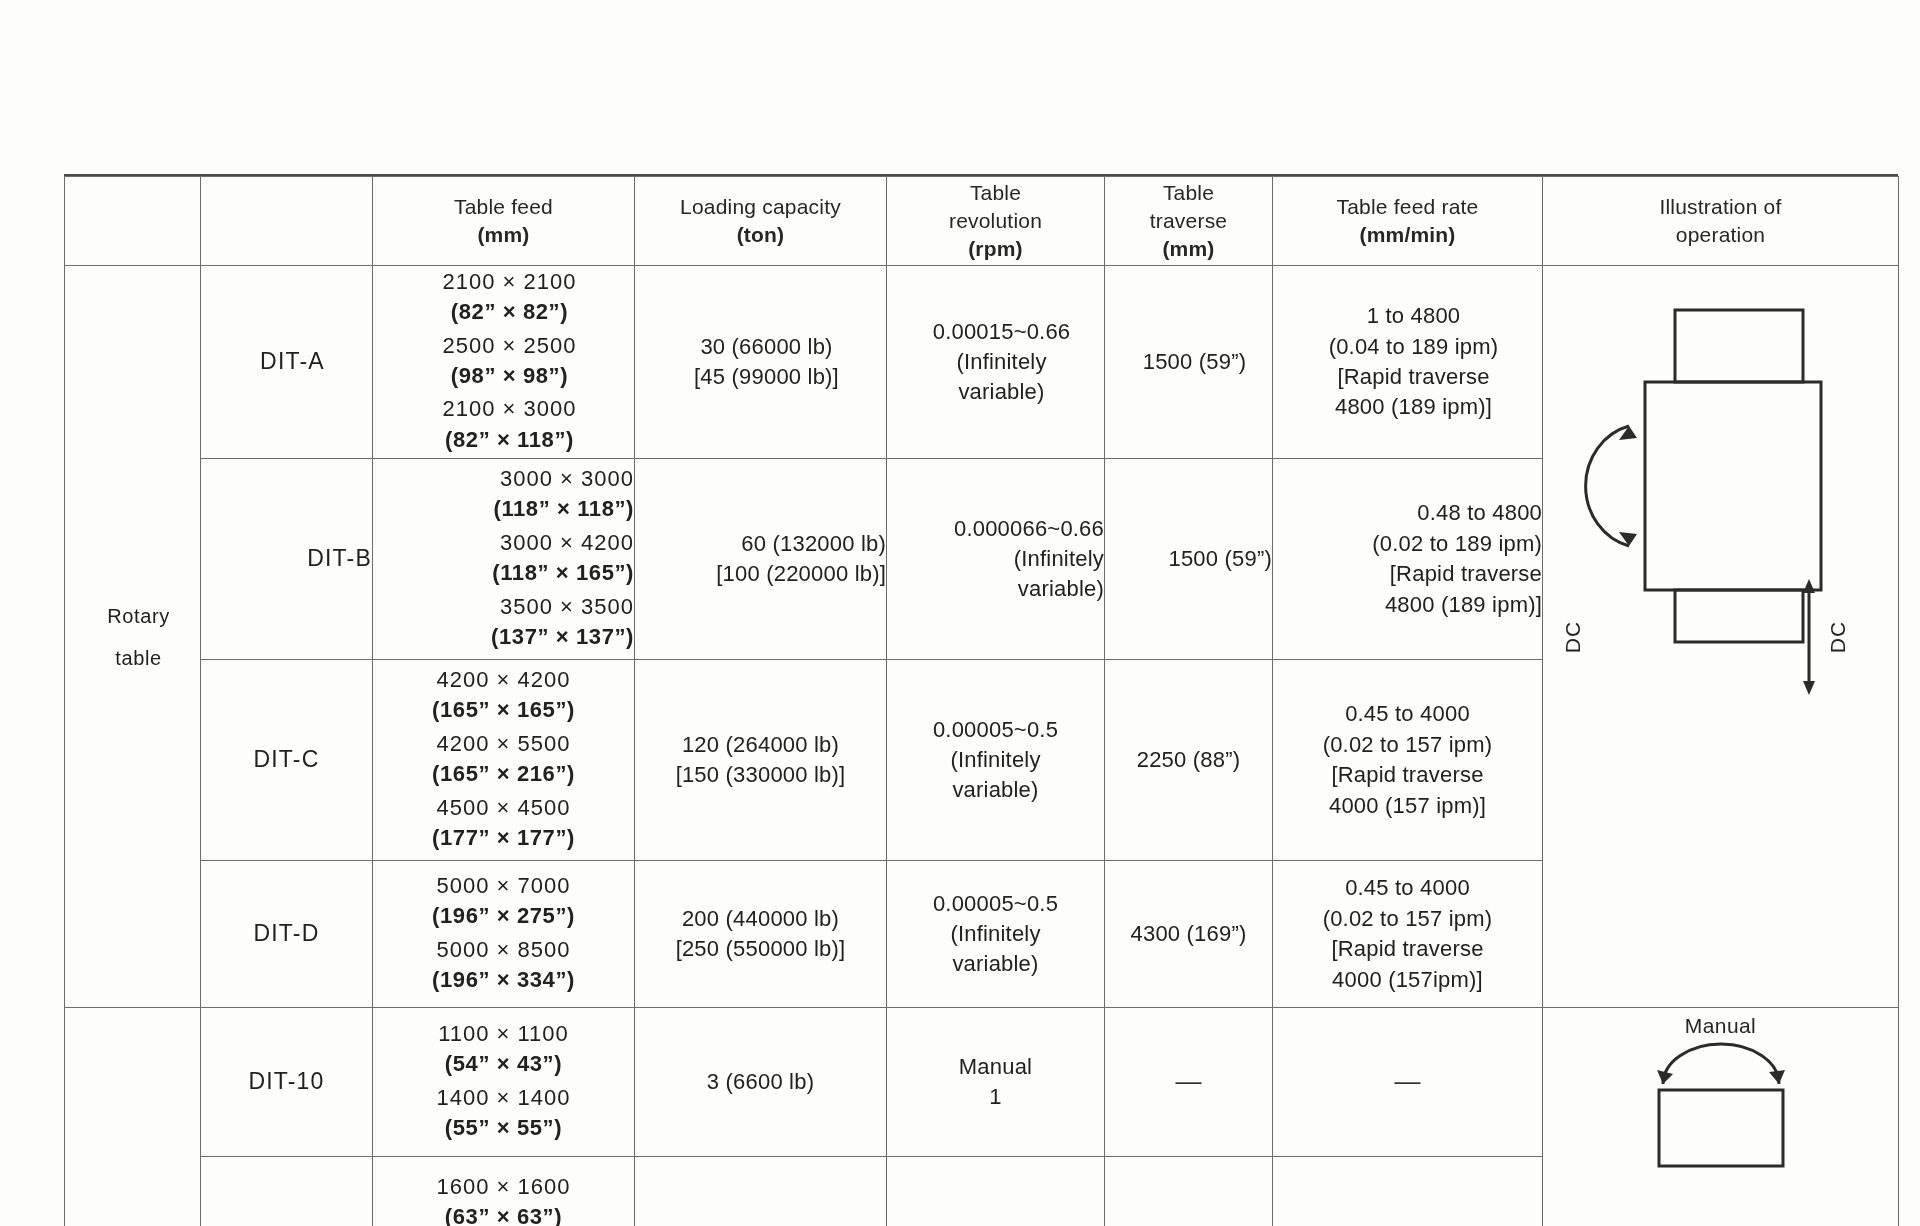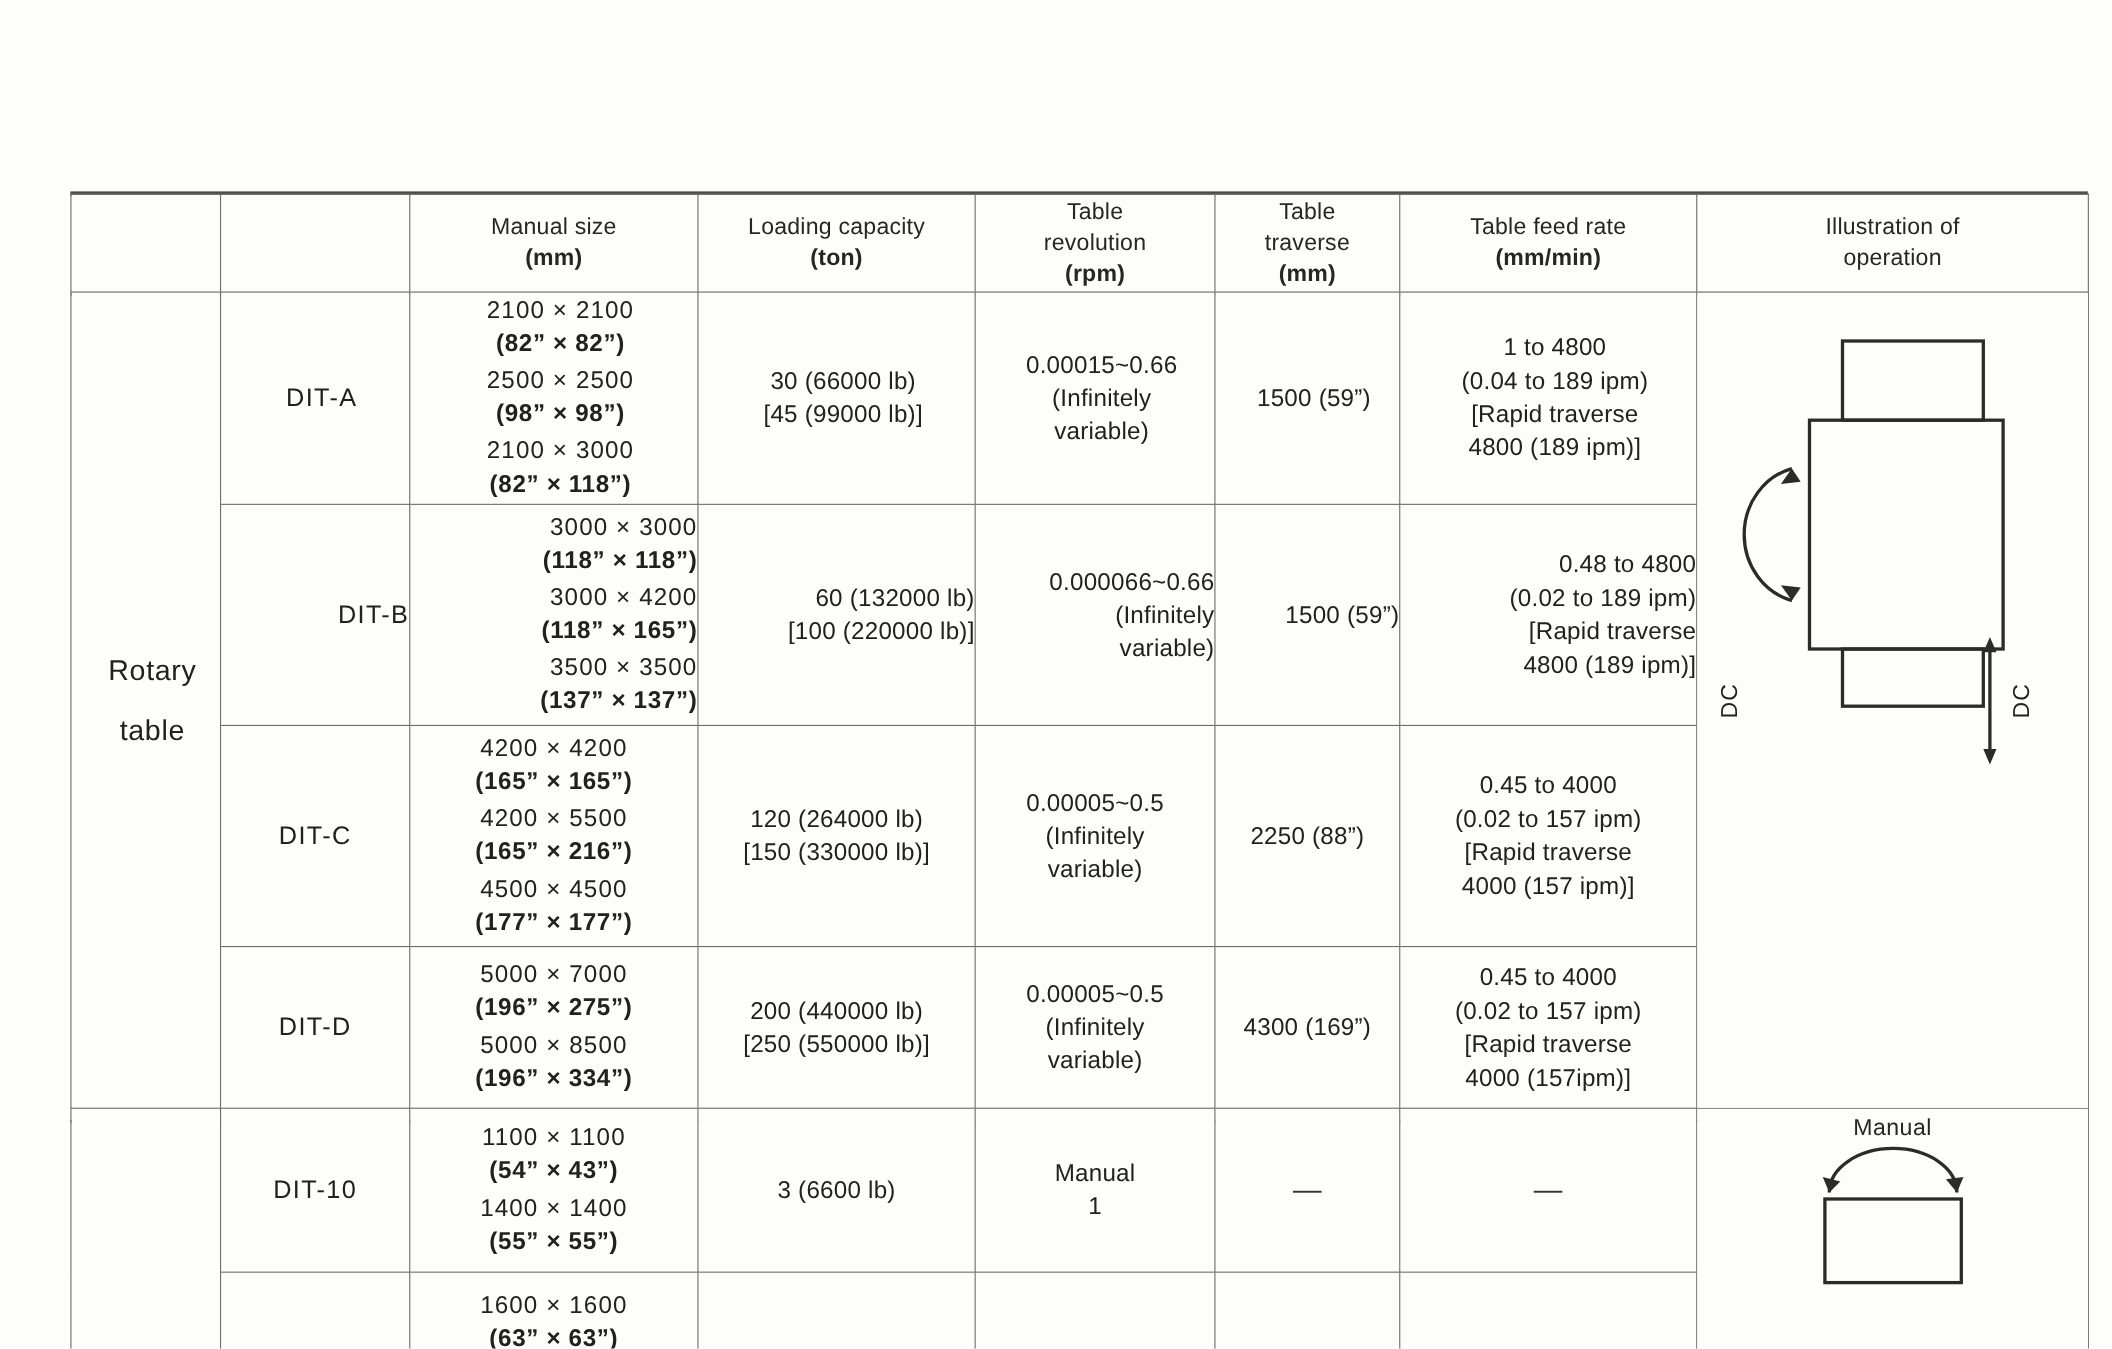--- a/index.html
+++ b/index.html
@@ -94,21 +94,21 @@
     font-size: 22px;
     line-height: 1.38;
     color: #212121;
     letter-spacing: 0.2px;
   }
   .cell-model {
     font-size: 23px;
     letter-spacing: 1.2px;
   }
   .cell-group {
-    font-size: 26px;
+    font-size: 20px;
     line-height: 2.1;
     letter-spacing: 0.6px;
   }
   .cell-size .dim-pair {
     margin: 1px 0 3px 0;
   }
   .cell-size .dim-mm { display: block; letter-spacing: 1px; }
   .cell-size .dim-in { display: block; letter-spacing: 0.6px; font-weight: bold; }
   .cell-multiline span { display: block; }
   .dash {
@@ -165,21 +165,21 @@
       <col class="c-trav">
       <col class="c-feed">
       <col class="c-illus">
   </colgroup>
 
   <thead>
     <tr>
       <th class="hdr"></th>
       <th class="hdr"></th>
       <th class="hdr">
-        <span>Manual  size</span><br>
+        <span>Table  feed</span><br>
         <span class="unit">(mm)</span>
       </th>
       <th class="hdr">
         <span>Loading capacity</span><br>
         <span class="unit">(ton)</span>
       </th>
       <th class="hdr">
         <span>Table</span><br>
         <span>revolution</span><br>
         <span class="unit">(rpm)</span>

